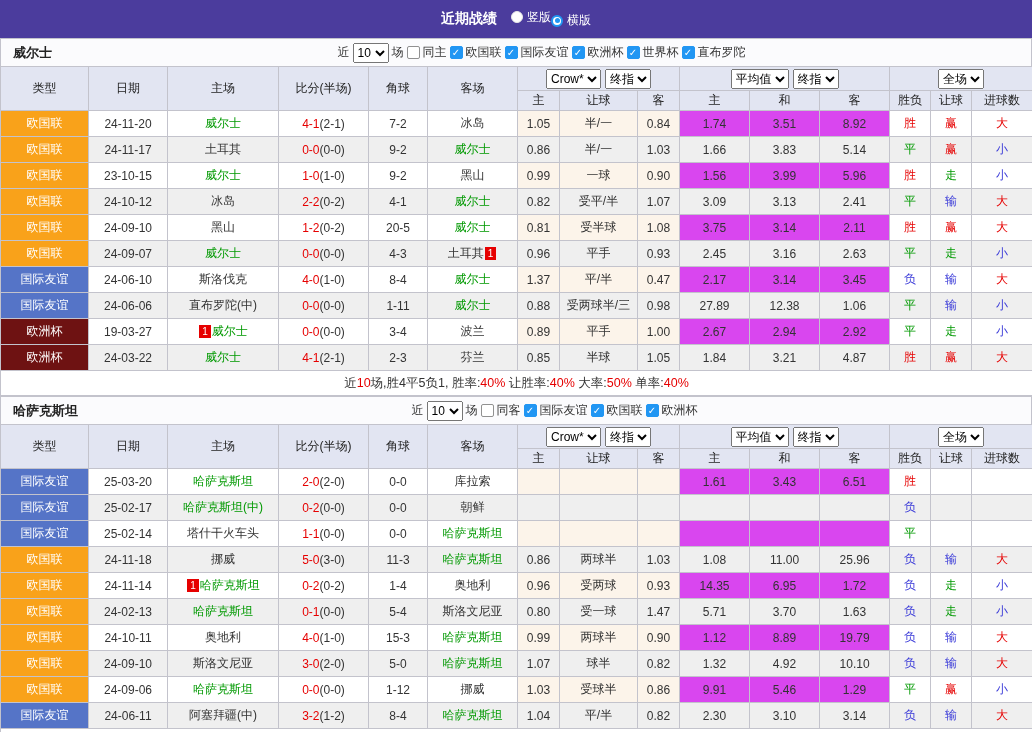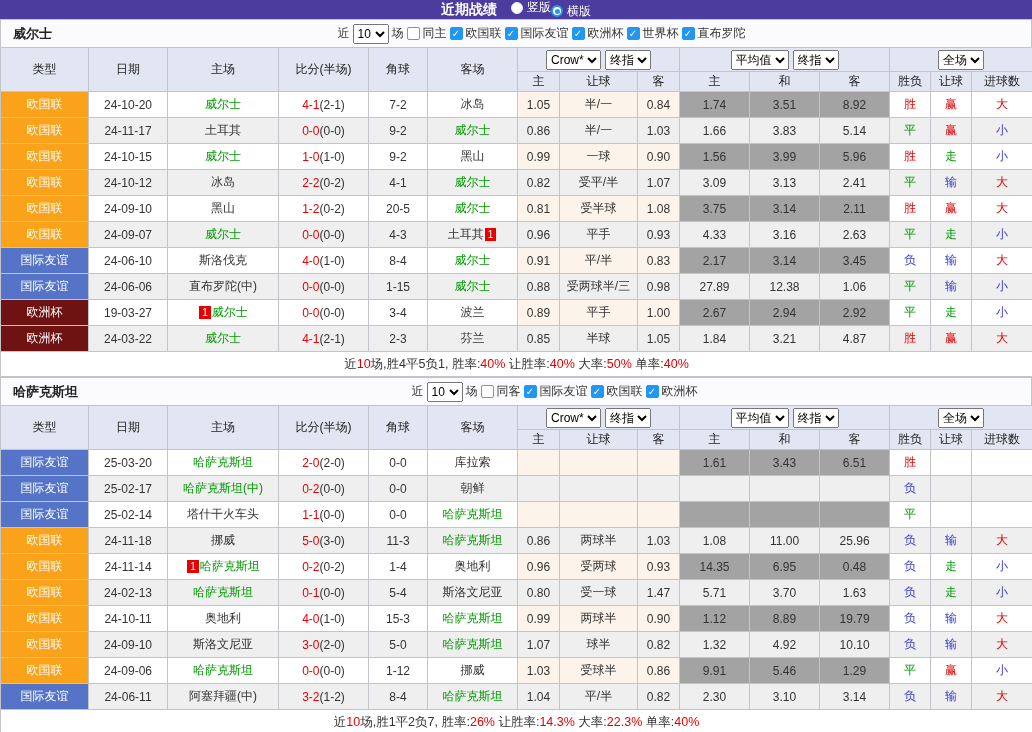--- a/index.html
+++ b/index.html
@@ -6,21 +6,21 @@
   body {
     width: 1032px;
     font-family: "Liberation Sans", "DejaVu Sans", sans-serif;
     background: #fff;
     color: #333;
   }
   .page { width: 1032px; }
 
   
   .topbar {
-    height: 19px;
+    height: 38px;
     background: #4b3c9d;
     display: flex;
     align-items: center;
     justify-content: center;
     gap: 14px;
   }
   .topbar .title { color: #fff; font-weight: bold; font-size: 14px; }
   .radio { display: inline-flex; align-items: center; gap: 4px; color: #fff; font-size: 12px; cursor: pointer; }
   .radio-dot {
     width: 12px; height: 12px; border-radius: 50%;
@@ -65,21 +65,21 @@
     white-space: nowrap;
     overflow: hidden;
     padding: 0;
   }
   thead th { background: #e2e5f2; font-weight: normal; color: #222; }
   tr.hr1 th { height: 24px; }
   tr.hr2 th { height: 20px; }
   .sel-cell select { font-size: 12px; height: 20px; margin: 0 2px; }
   tbody td { height: 26px; background: #fff; }
   td.c-crow { background: #fcf4ea; }
-  td.c-avg  { background: #a3a3a3; }
+  td.c-avg  { background: #d946ef; }
   tbody tr.even td { background: #efefef; }
   td.c-league { color: #fff; }
   .green { color: #009900; }
   .score-main { color: #e60000; }
   .num-badge {
     display: inline-block; background: #e60000; color: #fff;
     font-size: 10px; line-height: 13px; padding: 0 3px; margin: 0 1px;
   }
   td.summary {
     height: 25px; background: #fff; font-size: 12.5px; text-align: center; color: #333;
@@ -166,21 +166,21 @@
           <th>和</th>
           <th>客</th>
           <th>胜负</th>
           <th>让球</th>
           <th>进球数</th>
         </tr>
       </thead>
       <tbody>
             <tr>
     <td class="c-league" style="background: rgb(249, 162, 26);">欧国联</td>
-    <td>24-10-20</td>
+    <td>24-11-20</td>
     <td><span class="green">威尔士</span></td>
     <td><span class="score-main">4-1</span><span>(2-1)</span></td>
     <td>7-2</td>
     <td><span>冰岛</span></td>
     <td class="c-crow">1.05</td>
     <td class="c-crow">半/一</td>
     <td class="c-crow">0.84</td>
     <td class="c-avg">1.74</td>
     <td class="c-avg">3.51</td>
     <td class="c-avg">8.92</td>
@@ -200,21 +200,21 @@
     <td class="c-crow">1.03</td>
     <td class="c-avg">1.66</td>
     <td class="c-avg">3.83</td>
     <td class="c-avg">5.14</td>
     <td class="c-res" style="color: rgb(0, 153, 0);">平</td>
     <td class="c-res" style="color: rgb(230, 0, 0);">赢</td>
     <td class="c-res" style="color: rgb(57, 57, 216);">小</td>
   </tr>
             <tr>
     <td class="c-league" style="background: rgb(249, 162, 26);">欧国联</td>
-    <td>24-10-15</td>
+    <td>23-10-15</td>
     <td><span class="green">威尔士</span></td>
     <td><span class="score-main">1-0</span><span>(1-0)</span></td>
     <td>9-2</td>
     <td><span>黑山</span></td>
     <td class="c-crow">0.99</td>
     <td class="c-crow">一球</td>
     <td class="c-crow">0.90</td>
     <td class="c-avg">1.56</td>
     <td class="c-avg">3.99</td>
     <td class="c-avg">5.96</td>
@@ -259,50 +259,50 @@
             <tr class="even">
     <td class="c-league" style="background: rgb(249, 162, 26);">欧国联</td>
     <td>24-09-07</td>
     <td><span class="green">威尔士</span></td>
     <td><span class="score-main">0-0</span><span>(0-0)</span></td>
     <td>4-3</td>
     <td><span>土耳其</span><span class="num-badge">1</span></td>
     <td class="c-crow">0.96</td>
     <td class="c-crow">平手</td>
     <td class="c-crow">0.93</td>
-    <td class="c-avg">4.33</td>
+    <td class="c-avg">2.45</td>
     <td class="c-avg">3.16</td>
     <td class="c-avg">2.63</td>
     <td class="c-res" style="color: rgb(0, 153, 0);">平</td>
     <td class="c-res" style="color: rgb(0, 153, 0);">走</td>
     <td class="c-res" style="color: rgb(57, 57, 216);">小</td>
   </tr>
             <tr>
     <td class="c-league" style="background: rgb(85, 116, 199);">国际友谊</td>
     <td>24-06-10</td>
     <td><span>斯洛伐克</span></td>
     <td><span class="score-main">4-0</span><span>(1-0)</span></td>
     <td>8-4</td>
     <td><span class="green">威尔士</span></td>
-    <td class="c-crow">0.91</td>
+    <td class="c-crow">1.37</td>
     <td class="c-crow">平/半</td>
-    <td class="c-crow">0.83</td>
+    <td class="c-crow">0.47</td>
     <td class="c-avg">2.17</td>
     <td class="c-avg">3.14</td>
     <td class="c-avg">3.45</td>
     <td class="c-res" style="color: rgb(57, 57, 216);">负</td>
     <td class="c-res" style="color: rgb(57, 57, 216);">输</td>
     <td class="c-res" style="color: rgb(230, 0, 0);">大</td>
   </tr>
             <tr class="even">
     <td class="c-league" style="background: rgb(85, 116, 199);">国际友谊</td>
     <td>24-06-06</td>
     <td><span>直布罗陀(中)</span></td>
     <td><span class="score-main">0-0</span><span>(0-0)</span></td>
-    <td>1-15</td>
+    <td>1-11</td>
     <td><span class="green">威尔士</span></td>
     <td class="c-crow">0.88</td>
     <td class="c-crow">受两球半/三</td>
     <td class="c-crow">0.98</td>
     <td class="c-avg">27.89</td>
     <td class="c-avg">12.38</td>
     <td class="c-avg">1.06</td>
     <td class="c-res" style="color: rgb(0, 153, 0);">平</td>
     <td class="c-res" style="color: rgb(57, 57, 216);">输</td>
     <td class="c-res" style="color: rgb(57, 57, 216);">小</td>
@@ -489,21 +489,21 @@
     <td>24-11-14</td>
     <td><span class="num-badge">1</span><span class="green">哈萨克斯坦</span></td>
     <td><span class="score-main">0-2</span><span>(0-2)</span></td>
     <td>1-4</td>
     <td><span>奥地利</span></td>
     <td class="c-crow">0.96</td>
     <td class="c-crow">受两球</td>
     <td class="c-crow">0.93</td>
     <td class="c-avg">14.35</td>
     <td class="c-avg">6.95</td>
-    <td class="c-avg">0.48</td>
+    <td class="c-avg">1.72</td>
     <td class="c-res" style="color: rgb(57, 57, 216);">负</td>
     <td class="c-res" style="color: rgb(0, 153, 0);">走</td>
     <td class="c-res" style="color: rgb(57, 57, 216);">小</td>
   </tr>
             <tr class="even">
     <td class="c-league" style="background: rgb(249, 162, 26);">欧国联</td>
     <td>24-02-13</td>
     <td><span class="green">哈萨克斯坦</span></td>
     <td><span class="score-main">0-1</span><span>(0-0)</span></td>
     <td>5-4</td>

